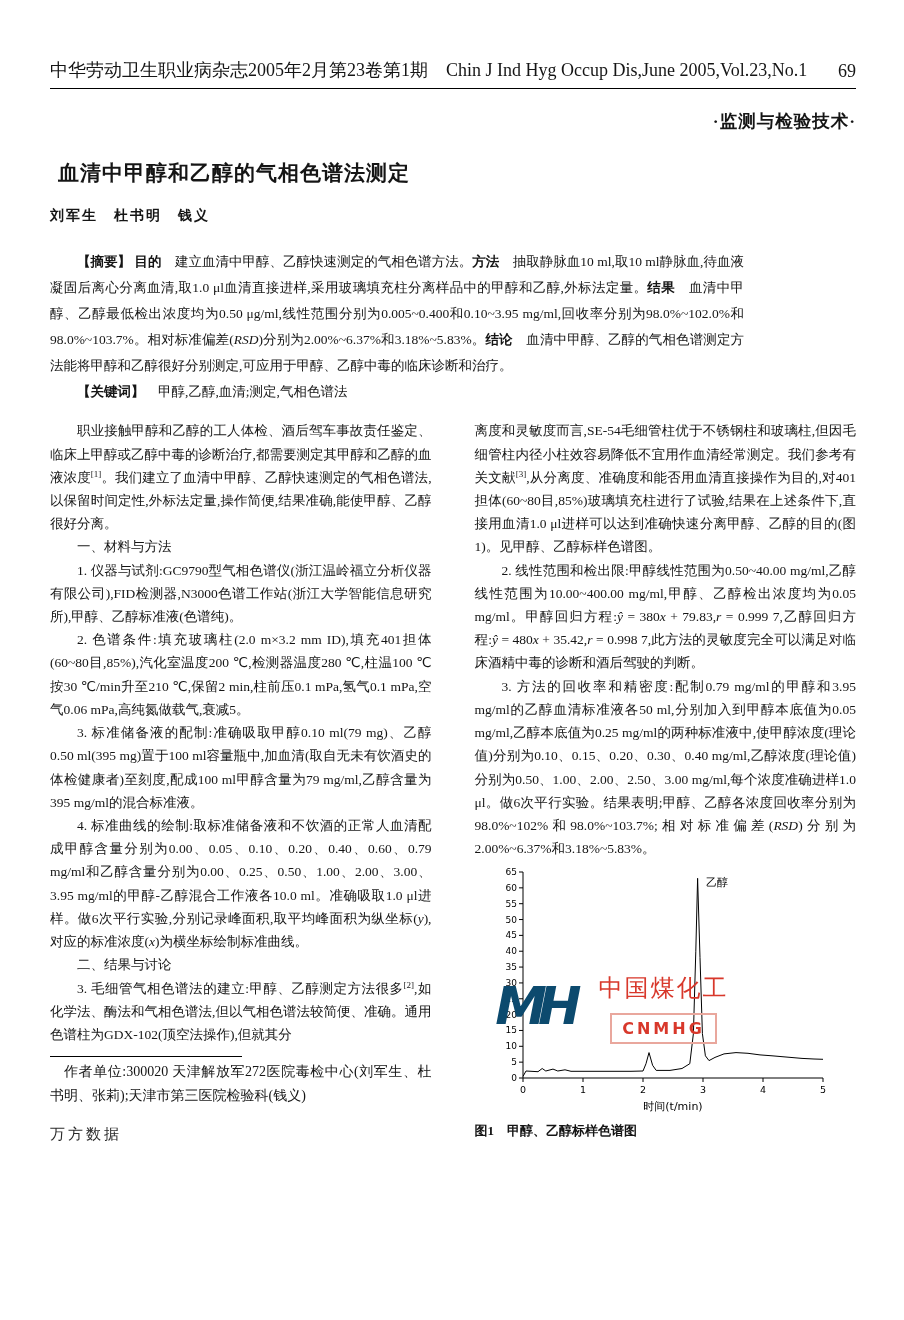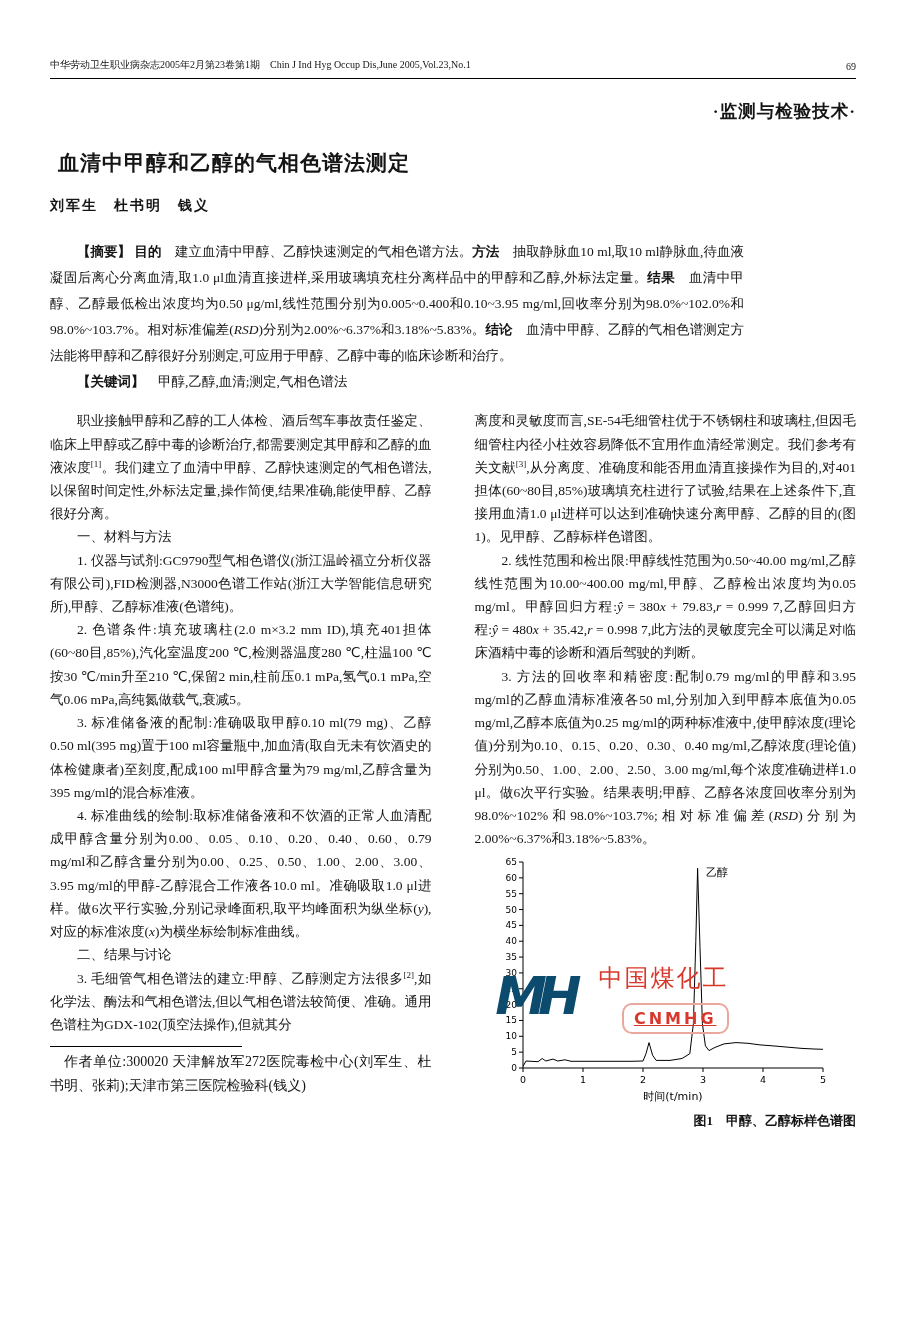--- a/index.html
+++ b/index.html
@@ -1,45 +1,45 @@
 <!DOCTYPE html>
 <html><head>
 <meta charset="utf-8">
 <style>
   html,body{margin:0;padding:0;background:#e8e8e8;}
   .page{width:904px;height:1320px;margin:0 auto;background:#fff;position:relative;
         box-sizing:border-box;padding:58px 48px 0 50px;overflow:hidden;
         font-family:"Liberation Serif","DejaVu Sans",serif;color:#151515;}
   .header{display:flex;justify-content:space-between;align-items:flex-end;
-          font-size:10px;border-bottom:1.5px solid #000;padding-bottom:6px;}
+          font-size:18px;border-bottom:1.5px solid #000;padding-bottom:6px;}
   .section-label{text-align:right;font-weight:bold;font-size:17.5px;margin-top:20px;letter-spacing:1px;}
   .title{font-size:21px;font-weight:bold;margin-top:26px;letter-spacing:1px;}
   .authors{font-size:14px;font-weight:bold;margin-top:20px;letter-spacing:2px;}
   .abstract{margin:24px 0 0 0;width:694px;font-size:13.5px;line-height:1.93;
             text-align:justify;text-indent:2em;}
   .keywords{margin:0;width:694px;font-size:13.5px;line-height:1.93;text-indent:2em;}
   .columns{display:flex;gap:43px;margin-top:14px;}
   .col{width:390px;font-size:13.5px;line-height:1.72;text-align:justify;}
   .para{margin:0;text-indent:2em;}
   .para.noindent{text-indent:0;}
   .b{font-weight:bold;}
   .i{font-style:italic;}
   sup{font-size:9px;line-height:0;}
   .footnote-rule{width:192px;border-top:1px solid #000;margin-top:10px;}
   .footnote{font-size:14px;line-height:1.7;margin:3px 0 0 0;text-indent:1em;text-align:justify;}
   .wanfang{font-size:15px;margin-top:14px;color:#2a2a2a;letter-spacing:3px;}
   .figure{position:relative;width:344px;margin:4px auto 0 auto;}
-  .caption{text-align:right;font-size:13px;font-weight:bold;margin-top:0;}
+  .caption{text-align:left;font-size:13px;font-weight:bold;margin-top:0;}
   .wm{position:absolute;left:2px;top:104px;display:flex;align-items:center;color:#d8382b;pointer-events:none;}
   .wm-logo{font-size:52px;font-weight:bold;font-style:italic;letter-spacing:-9px;line-height:0.9;
            margin-right:26px;font-family:"DejaVu Sans",sans-serif;color:#0c4a6e;}
-  .wm-text{display:flex;flex-direction:column;align-items:flex-end;}
+  .wm-text{display:flex;flex-direction:column;align-items:center;}
   .wm-cn{font-size:24px;letter-spacing:2px;font-family:"DejaVu Sans",sans-serif;}
-  .wm-en{font-size:16px;font-weight:bold;border:2px solid #e9a79d;border-radius:10px;
-         padding:0 10px;margin-top:3px;letter-spacing:3px;font-family:"DejaVu Sans",sans-serif;text-decoration:underline;}
+  .wm-en{font-size:16px;font-weight:bold;border:2px solid #e9a79d;border-radius:0;
+         padding:0 10px;margin-top:3px;letter-spacing:3px;font-family:"DejaVu Sans",sans-serif;}
   svg text{font-family:"DejaVu Sans",sans-serif;fill:#000;}
 </style>
 </head>
 <body>
 
 <div class="page">
 
   <div class="header">
     <span>中华劳动卫生职业病杂志2005年2月第23卷第1期　Chin J Ind Hyg Occup Dis,June 2005,Vol.23,No.1</span>
     <span>69</span>
@@ -62,20 +62,21 @@
           <p class="para"><span>一、材料与方法</span></p>
           <p class="para"><span>1. 仪器与试剂:GC9790型气相色谱仪(浙江温岭福立分析仪器有限公司),FID检测器,N3000色谱工作站(浙江大学智能信息研究所),甲醇、乙醇标准液(色谱纯)。</span></p>
           <p class="para"><span>2. 色谱条件:填充玻璃柱(2.0 m×3.2 mm ID),填充401担体(60~80目,85%),汽化室温度200 ℃,检测器温度280 ℃,柱温100 ℃按30 ℃/min升至210 ℃,保留2 min,柱前压0.1 mPa,氢气0.1 mPa,空气0.06 mPa,高纯氮做载气,衰减5。</span></p>
           <p class="para"><span>3. 标准储备液的配制:准确吸取甲醇0.10 ml(79 mg)、乙醇0.50 ml(395 mg)置于100 ml容量瓶中,加血清(取自无未有饮酒史的体检健康者)至刻度,配成100 ml甲醇含量为79 mg/ml,乙醇含量为395 mg/ml的混合标准液。</span></p>
           <p class="para"><span>4. 标准曲线的绘制:取标准储备液和不饮酒的正常人血清配成甲醇含量分别为0.00、0.05、0.10、0.20、0.40、0.60、0.79 mg/ml和乙醇含量分别为0.00、0.25、0.50、1.00、2.00、3.00、3.95 mg/ml的甲醇-乙醇混合工作液各10.0 ml。准确吸取1.0 μl进样。做6次平行实验,分别记录峰面积,取平均峰面积为纵坐标(</span><span class="i">y</span><span>),对应的标准浓度(</span><span class="i">x</span><span>)为横坐标绘制标准曲线。</span></p>
           <p class="para"><span>二、结果与讨论</span></p>
           <p class="para"><span>3. 毛细管气相色谱法的建立:甲醇、乙醇测定方法很多</span><sup>[2]</sup><span>,如化学法、酶法和气相色谱法,但以气相色谱法较简便、准确。通用色谱柱为GDX-102(顶空法操作),但就其分</span></p>
         </div>
       <div class="footnote-rule"></div>
       <p class="footnote">作者单位:300020 天津解放军272医院毒检中心(刘军生、杜书明、张莉);天津市第三医院检验科(钱义)</p>
+      <div class="wanfang">万方数据</div>
     </div>
 
     <div class="col">
       <div>
           <p class="para noindent"><span>离度和灵敏度而言,SE-54毛细管柱优于不锈钢柱和玻璃柱,但因毛细管柱内径小柱效容易降低不宜用作血清经常测定。我们参考有关文献</span><sup>[3]</sup><span>,从分离度、准确度和能否用血清直接操作为目的,对401担体(60~80目,85%)玻璃填充柱进行了试验,结果在上述条件下,直接用血清1.0 μl进样可以达到准确快速分离甲醇、乙醇的目的(图1)。见甲醇、乙醇标样色谱图。</span></p>
           <p class="para"><span>2. 线性范围和检出限:甲醇线性范围为0.50~40.00 mg/ml,乙醇线性范围为10.00~400.00 mg/ml,甲醇、乙醇检出浓度均为0.05 mg/ml。甲醇回归方程:</span><span class="i">ŷ</span><span> = 380</span><span class="i">x</span><span> + 79.83,</span><span class="i">r</span><span> = 0.999 7,乙醇回归方程:</span><span class="i">ŷ</span><span> = 480</span><span class="i">x</span><span> + 35.42,</span><span class="i">r</span><span> = 0.998 7,此方法的灵敏度完全可以满足对临床酒精中毒的诊断和酒后驾驶的判断。</span></p>
           <p class="para"><span>3. 方法的回收率和精密度:配制0.79 mg/ml的甲醇和3.95 mg/ml的乙醇血清标准液各50 ml,分别加入到甲醇本底值为0.05 mg/ml,乙醇本底值为0.25 mg/ml的两种标准液中,使甲醇浓度(理论值)分别为0.10、0.15、0.20、0.30、0.40 mg/ml,乙醇浓度(理论值)分别为0.50、1.00、2.00、2.50、3.00 mg/ml,每个浓度准确进样1.0 μl。做6次平行实验。结果表明;甲醇、乙醇各浓度回收率分别为98.0%~102%和98.0%~103.7%;相对标准偏差(</span><span class="i">RSD</span><span>)分别为2.00%~6.37%和3.18%~5.83%。</span></p>
         </div>
 
       <div class="figure">

